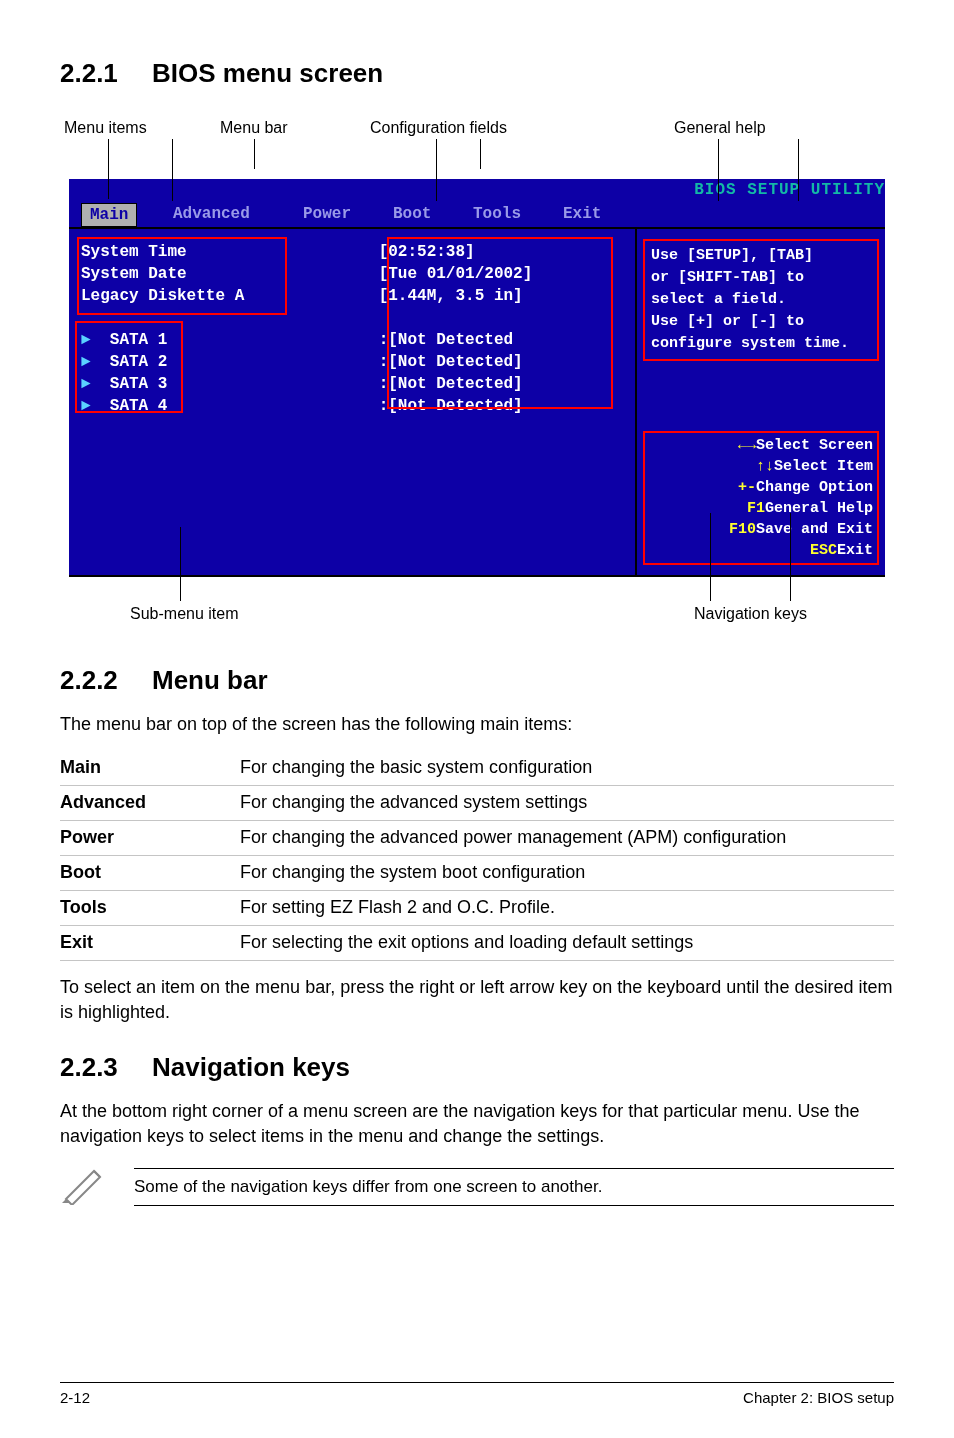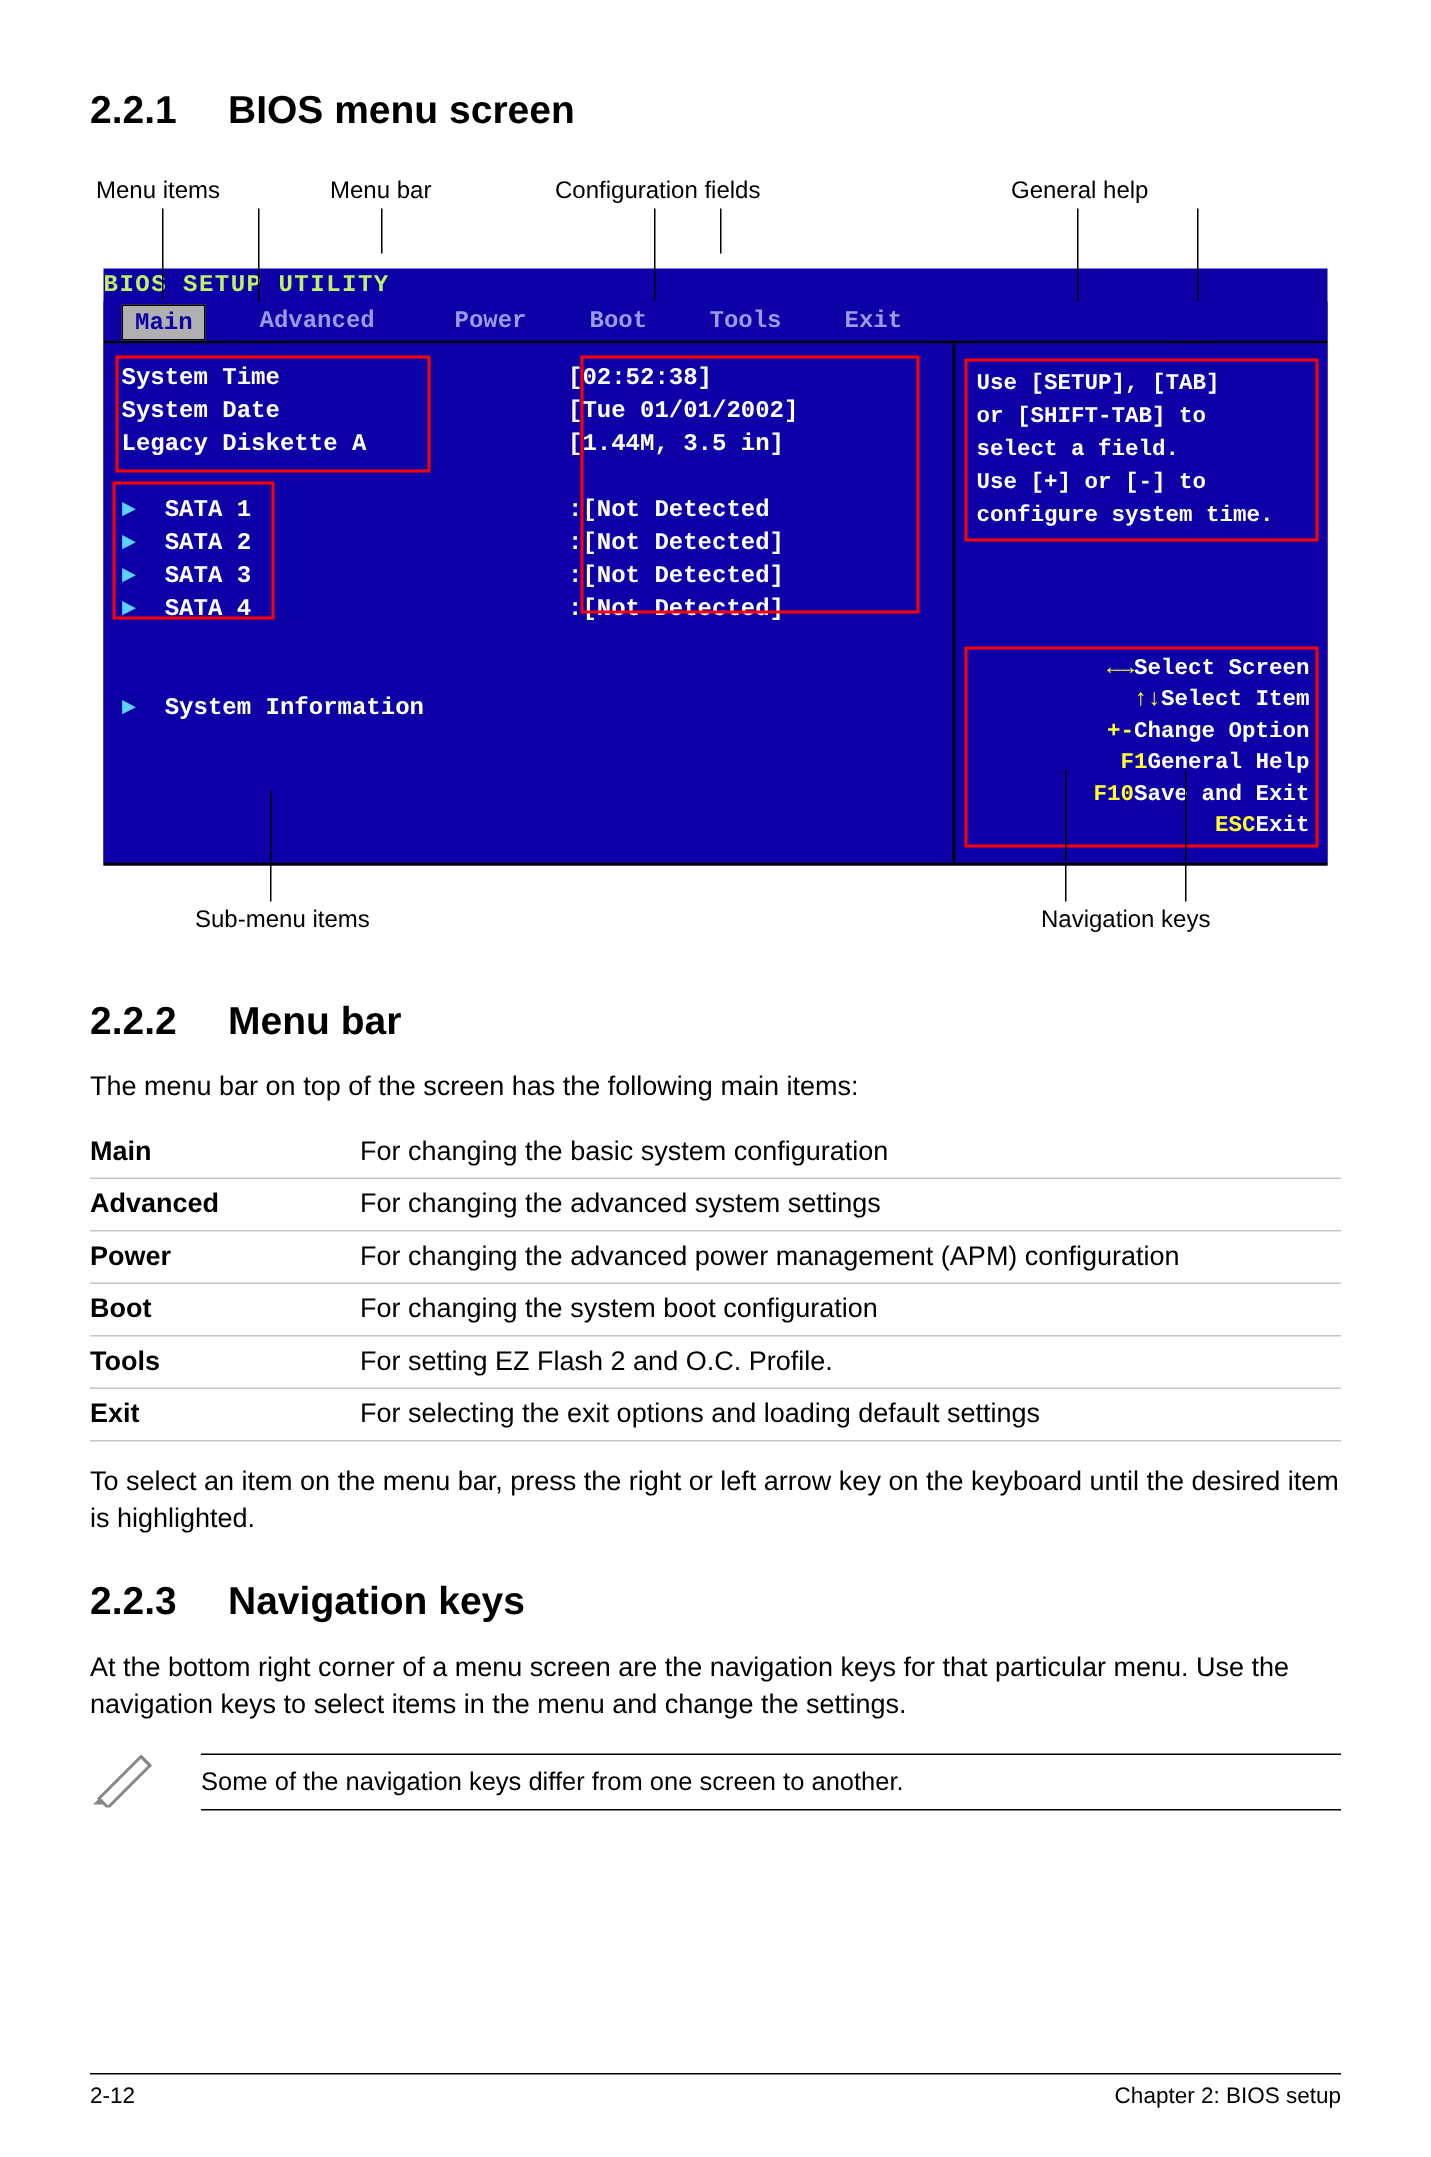--- a/index.html
+++ b/index.html
@@ -11,21 +11,21 @@
     padding: 58px 60px 0 60px;
     color: #000;
     position: relative;
   }
   .h1 { font-size: 26px; font-weight: bold; margin-bottom: 30px; }
   .h1 .num { display: inline-block; width: 92px; }
   .labels-top { position: relative; height: 60px; font-size: 16px; }
   .label-top { position: absolute; top: 0; }
   .callout-line { position: absolute; width: 1px; background: #000; }
   .bios-outer { background: #0d00a6; padding: 0; width: 816px; margin: 0 auto; }
-  .bios-title { color: #bef264; text-align: left; font-family: "Courier New", monospace; font-size: 16px; font-weight: bold; padding: 2px 0; letter-spacing: 1px; }
+  .bios-title { color: #14b8a6; text-align: right; font-family: "Courier New", monospace; font-size: 16px; font-weight: bold; padding: 2px 0; letter-spacing: 1px; }
   .bios-tabs { background: #0d00a6; height: 26px; position: relative; font-family: "Courier New", monospace; font-size: 16px; font-weight: bold; }
   .tab { position: absolute; top: 2px; color: #9a9ae8; padding: 2px 8px; }
   .tab.active { background: #b0b0b0; color: #0d00a6; border: 1px solid #000; }
   .bios-body { display: flex; border-top: 2px solid #000; border-bottom: 2px solid #000; }
   .left-pane { flex: 0 0 568px; background: #0d00a6; color: #fff; font-family: "Courier New", monospace; font-size: 16px; font-weight: bold; padding: 12px; position: relative; min-height: 320px; border-right: 2px solid #000; }
   .right-pane { flex: 1; background: #0d00a6; color: #fff; font-family: "Courier New", monospace; font-size: 15px; font-weight: bold; padding: 10px 6px; position: relative; }
   .box-red { border: 2px solid #f00; position: absolute; }
   .item-arrow { color: #5ad1ff; }
   .row { white-space: pre; line-height: 22px; }
   .help-box { border: 2px solid #f00; padding: 4px 6px; margin-bottom: 70px; }
@@ -89,21 +89,20 @@
       <div class="row"><span>System Time</span>                    <span>[02:52:38]</span></div>
       <div class="row"><span>System Date</span>                    <span>[Tue 01/01/2002]</span></div>
       <div class="row"><span>Legacy Diskette A</span>              <span>[1.44M, 3.5 in]</span></div>
       <div class="row">&nbsp;</div>
       <div class="row"><span class="item-arrow">►</span>  <span>SATA 1</span>                      <span>:[Not Detected</span></div>
       <div class="row"><span class="item-arrow">►</span>  <span>SATA 2</span>                      <span>:[Not Detected]</span></div>
       <div class="row"><span class="item-arrow">►</span>  <span>SATA 3</span>                      <span>:[Not Detected]</span></div>
       <div class="row"><span class="item-arrow">►</span>  <span>SATA 4</span>                      <span>:[Not Detected]</span></div>
       <div class="row">&nbsp;</div>
       <div class="row">&nbsp;</div>
-      <div class="row"><span class="item-arrow">►</span>  <span>System Information</span></div>
     </div>
     <div class="right-pane">
       <div class="help-box">
         <div class="row">Use [SETUP], [TAB]</div>
         <div class="row">or [SHIFT-TAB] to</div>
         <div class="row">select a field.</div>
         <div class="row">Use [+] or [-] to</div>
         <div class="row">configure system time.</div>
       </div>
       <div class="nav-box">
@@ -115,21 +114,21 @@
         <div class="nav-line"><span class="nav-key">ESC</span><span>Exit</span></div>
       </div>
     </div>
   </div>
 </div>
 
 <div class="labels-bottom">
   <div class="callout-line" style="left:120px; top:-50px; height:74px"></div>
   <div class="callout-line" style="left:650px; top:-64px; height:88px"></div>
   <div class="callout-line" style="left:730px; top:-64px; height:88px"></div>
-  <div class="label-bottom" style="left:70px">Sub-menu items</div>
+  <div class="label-bottom" style="left:70px">Sub-menu item</div>
   <div class="label-bottom" style="left:634px">Navigation keys</div>
 </div>
 
 <div class="h2">
   <span class="num">2.2.2</span><span>Menu bar</span>
 </div>
 <p class="body-text">The menu bar on top of the screen has the following main items:</p>
 
 <table class="def-table">
   <tbody>

